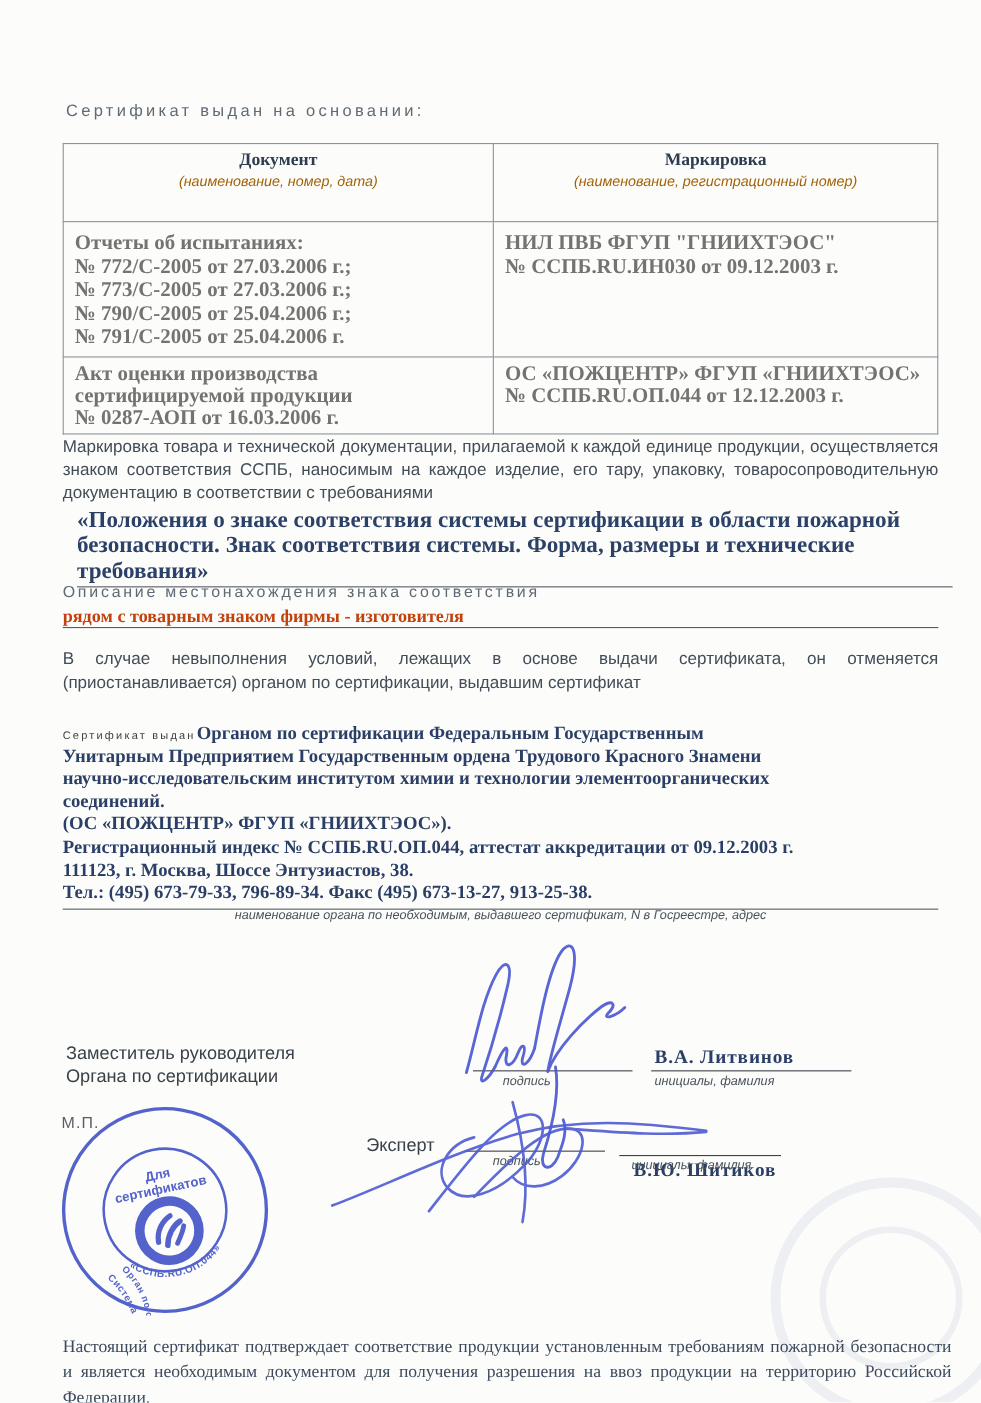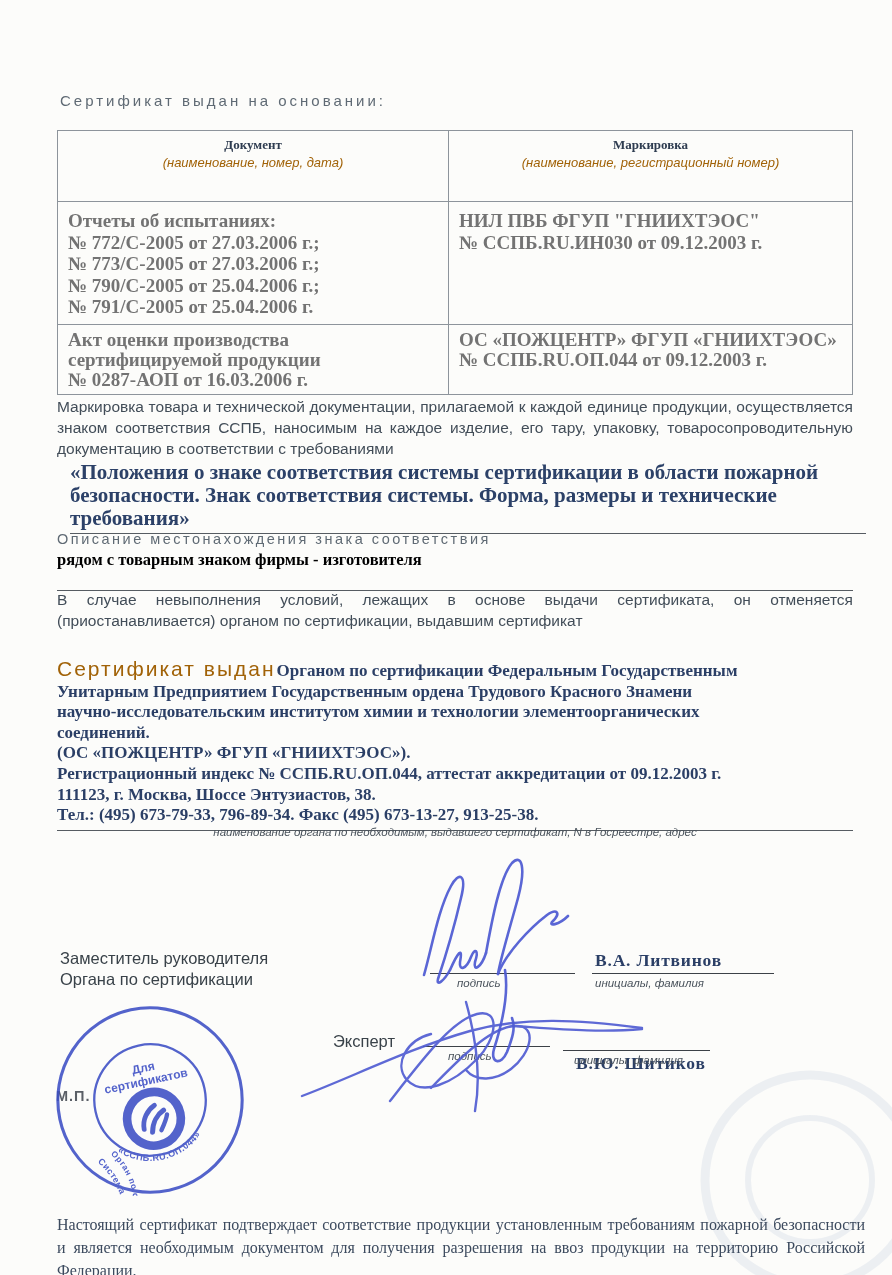--- a/index.html
+++ b/index.html
@@ -12,39 +12,39 @@
   .abs{position:absolute;}
   .pre{white-space:pre-line;}
 
   
   .doc-title{left:60px;top:92px;font-size:15px;letter-spacing:3px;color:#5f6a74;}
 
   
   .basis-table{left:57px;top:130px;border-collapse:collapse;table-layout:fixed;width:796px;}
   .basis-table td,.basis-table th{border:1.5px solid #8d949b;vertical-align:top;padding:0;}
   .basis-table th{height:64px;font-weight:normal;padding-top:6px;}
-  .th-title{font-family:"Liberation Serif",serif;font-weight:bold;font-size:13px;color:#2e3c50;text-align:center;}
+  .th-title{font-family:"Liberation Serif",serif;font-weight:bold;font-size:16px;color:#2e3c50;text-align:center;}
   .th-sub{font-style:italic;font-size:13px;color:#a16207;text-align:center;margin-top:2px;}
   .cell{font-family:"Liberation Serif",serif;font-weight:bold;color:#737373;font-size:19px;}
   .row1 .cell{line-height:21.5px;padding:8px 10px 6px 10px;height:96px;}
   .row2 .cell{line-height:20px;padding:5px 10px 4px 10px;height:55px;}
 
   
   .para{width:796px;text-align:justify;font-size:15.5px;line-height:21px;color:#424d58;}
   .marking-para{left:57px;top:396px;}
   .provision{left:70px;top:461px;width:796px;font-family:"Liberation Serif",serif;font-weight:bold;
     color:#2c4168;font-size:21px;line-height:23px;border-bottom:1.5px solid #565c62;padding-bottom:3px;}
   .loc-label{left:57px;top:531px;font-size:14.5px;letter-spacing:2.5px;color:#5f6a74;}
   .loc-value{left:57px;top:550px;width:796px;font-family:"Liberation Serif",serif;font-weight:bold;
-    color:#000000;font-size:16.5px;border-bottom:1.5px solid #565c62;padding-bottom:20px;}
+    color:#c2410c;font-size:16.5px;border-bottom:1.5px solid #565c62;padding-bottom:0;}
   .cancel-para{left:57px;top:589px;}
 
   
   .issued{left:57px;top:657px;width:796px;border-bottom:1.5px solid #565c62;padding-bottom:4px;}
-  .issued .intro{font-size:21px;letter-spacing:2px;color:#a16207;}
+  .issued .intro{font-size:10px;letter-spacing:2px;color:#404040;}
   .issued .body{font-family:"Liberation Serif",serif;font-weight:bold;color:#2b3f66;
     font-size:17px;line-height:20.6px;margin-left:1px;}
   .issued-caption{left:57px;top:826px;width:796px;text-align:center;font-style:italic;
     font-size:11.5px;color:#4a535c;}
 
   
   .role{font-size:16.5px;line-height:21px;color:#394249;}
   .deputy-role{left:60px;top:948px;}
   .expert-role{left:333px;top:1031px;}
   .sig-line{border-top:1.5px solid #3c4147;height:0;}
@@ -56,21 +56,21 @@
   .cap-sig1{left:457px;top:977px;}
   .cap-name1{left:595px;top:977px;}
   .cap-sig2{left:448px;top:1050px;}
   .cap-name2{left:574px;top:1054px;}
   .sig-name{font-family:"Liberation Serif",serif;font-weight:bold;color:#2b3f66;
     font-size:17.5px;letter-spacing:0.8px;}
   .name1{left:595px;top:950px;}
   .name2{left:576px;top:1030px;margin-top:23px;}
 
   
-  .place-marker{left:56px;top:1088px;font-size:14.5px;letter-spacing:1px;color:#5a5f66;font-weight:bold;}
+  .place-marker{left:56px;top:1013px;font-size:14.5px;letter-spacing:1px;color:#5a5f66;font-weight:normal;}
   .stamp-svg{left:54px;top:1004px;opacity:.88;}
   .ink{pointer-events:none;}
   .ghost{opacity:.16;}
 
   
   .footer-para{left:57px;top:1213px;width:808px;font-family:"Liberation Serif",serif;
     font-size:16px;line-height:23px;text-align:justify;color:#3c4a5e;}
 </style>
 </head>
 <body>
@@ -96,21 +96,21 @@
 № 790/С-2005 от 25.04.2006 г.;
 № 791/С-2005 от 25.04.2006 г.</td>
     <td class="cell pre">НИЛ ПВБ ФГУП "ГНИИХТЭОС"
 № ССПБ.RU.ИН030 от 09.12.2003 г.</td>
   </tr>
   <tr class="row2">
     <td class="cell pre">Акт оценки производства
 сертифицируемой продукции
 № 0287-АОП от 16.03.2006 г.</td>
     <td class="cell pre">ОС «ПОЖЦЕНТР» ФГУП «ГНИИХТЭОС»
-№ ССПБ.RU.ОП.044 от 09.12.2003 г.</td>
+№ ССПБ.RU.ОП.044 от 12.12.2003 г.</td>
   </tr>
 </tbody>
   </table>
 
 <div class="abs para marking-para">Маркировка товара и технической документации, прилагаемой к каждой единице продукции, осуществляется знаком соответствия ССПБ, наносимым на каждое изделие, его тару, упаковку, товаросопроводительную документацию в соответствии с требованиями</div>
 <div class="abs provision pre">«Положения о знаке соответствия системы сертификации в области пожарной
 безопасности. Знак соответствия системы. Форма, размеры и технические требования»</div>
 
 <div class="abs loc-label">Описание местонахождения знака соответствия</div>
 <div class="abs loc-value">рядом с товарным знаком фирмы - изготовителя</div>

